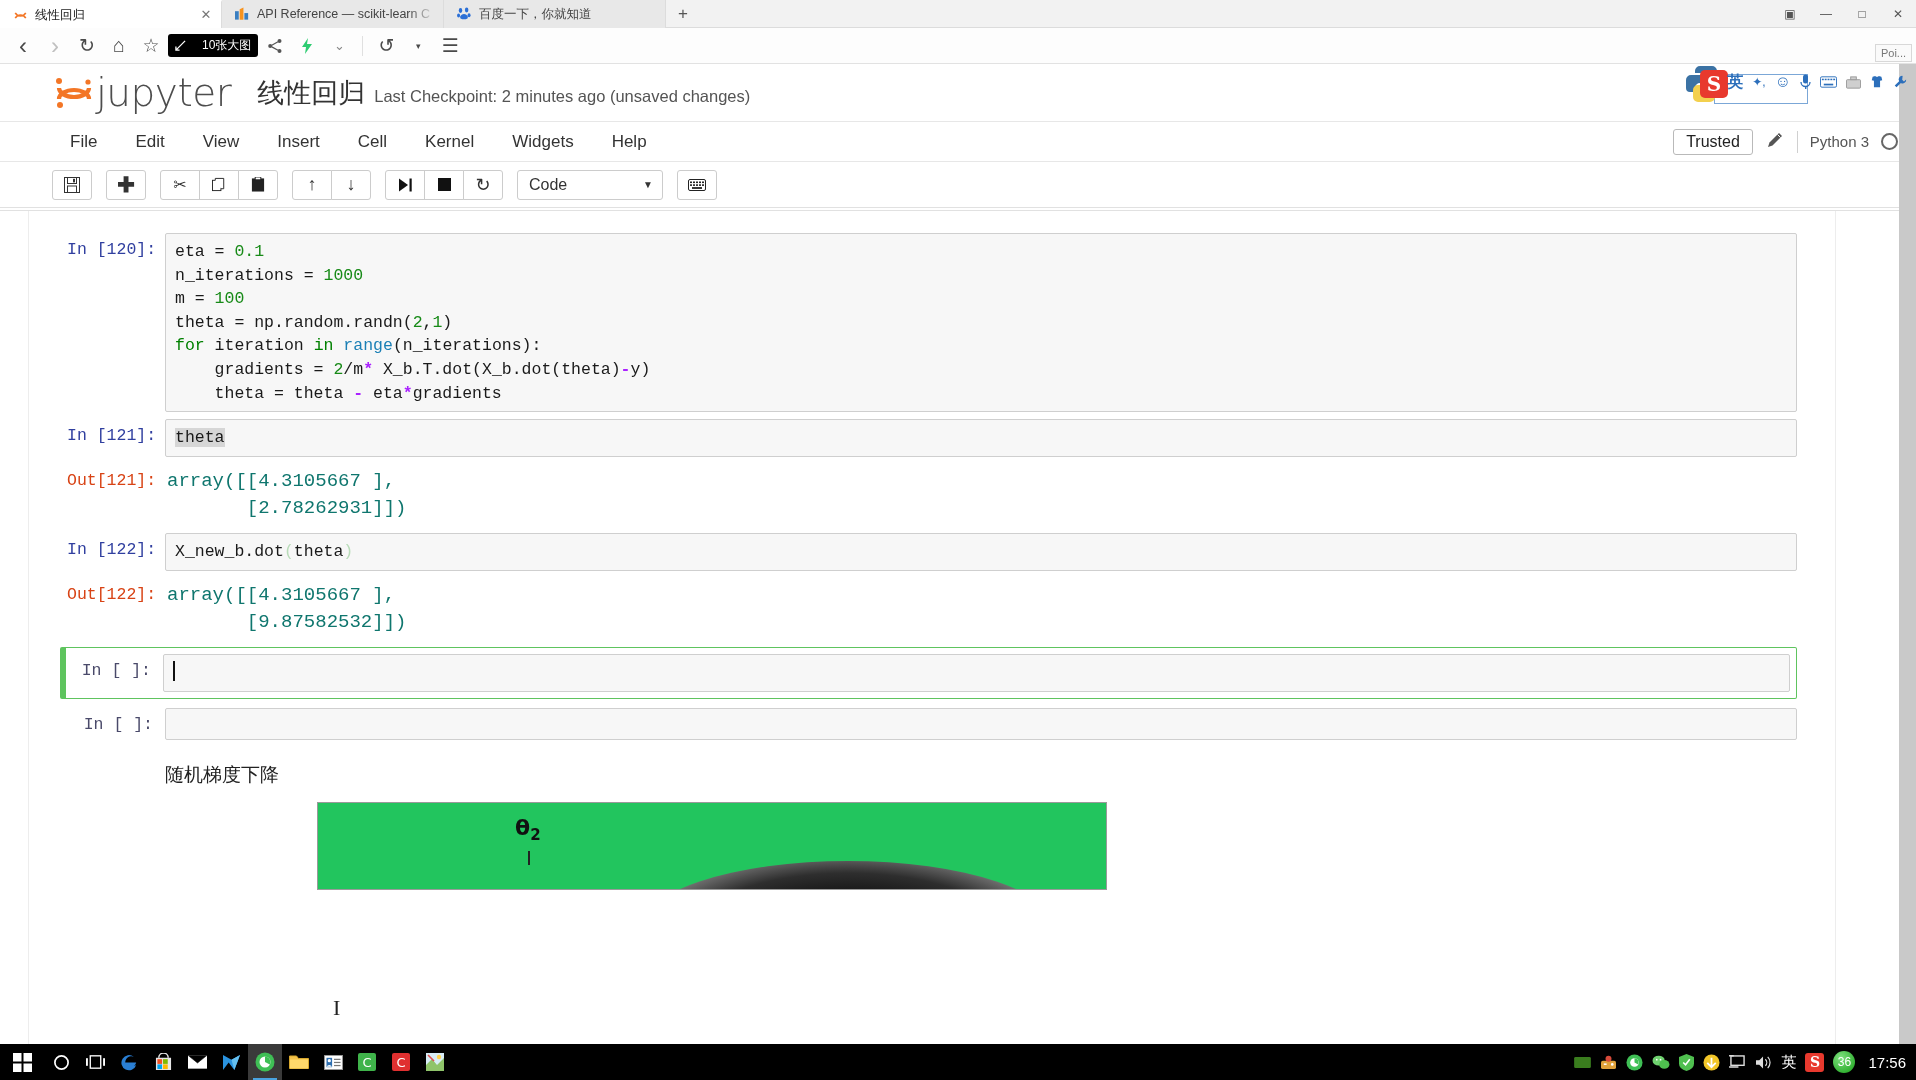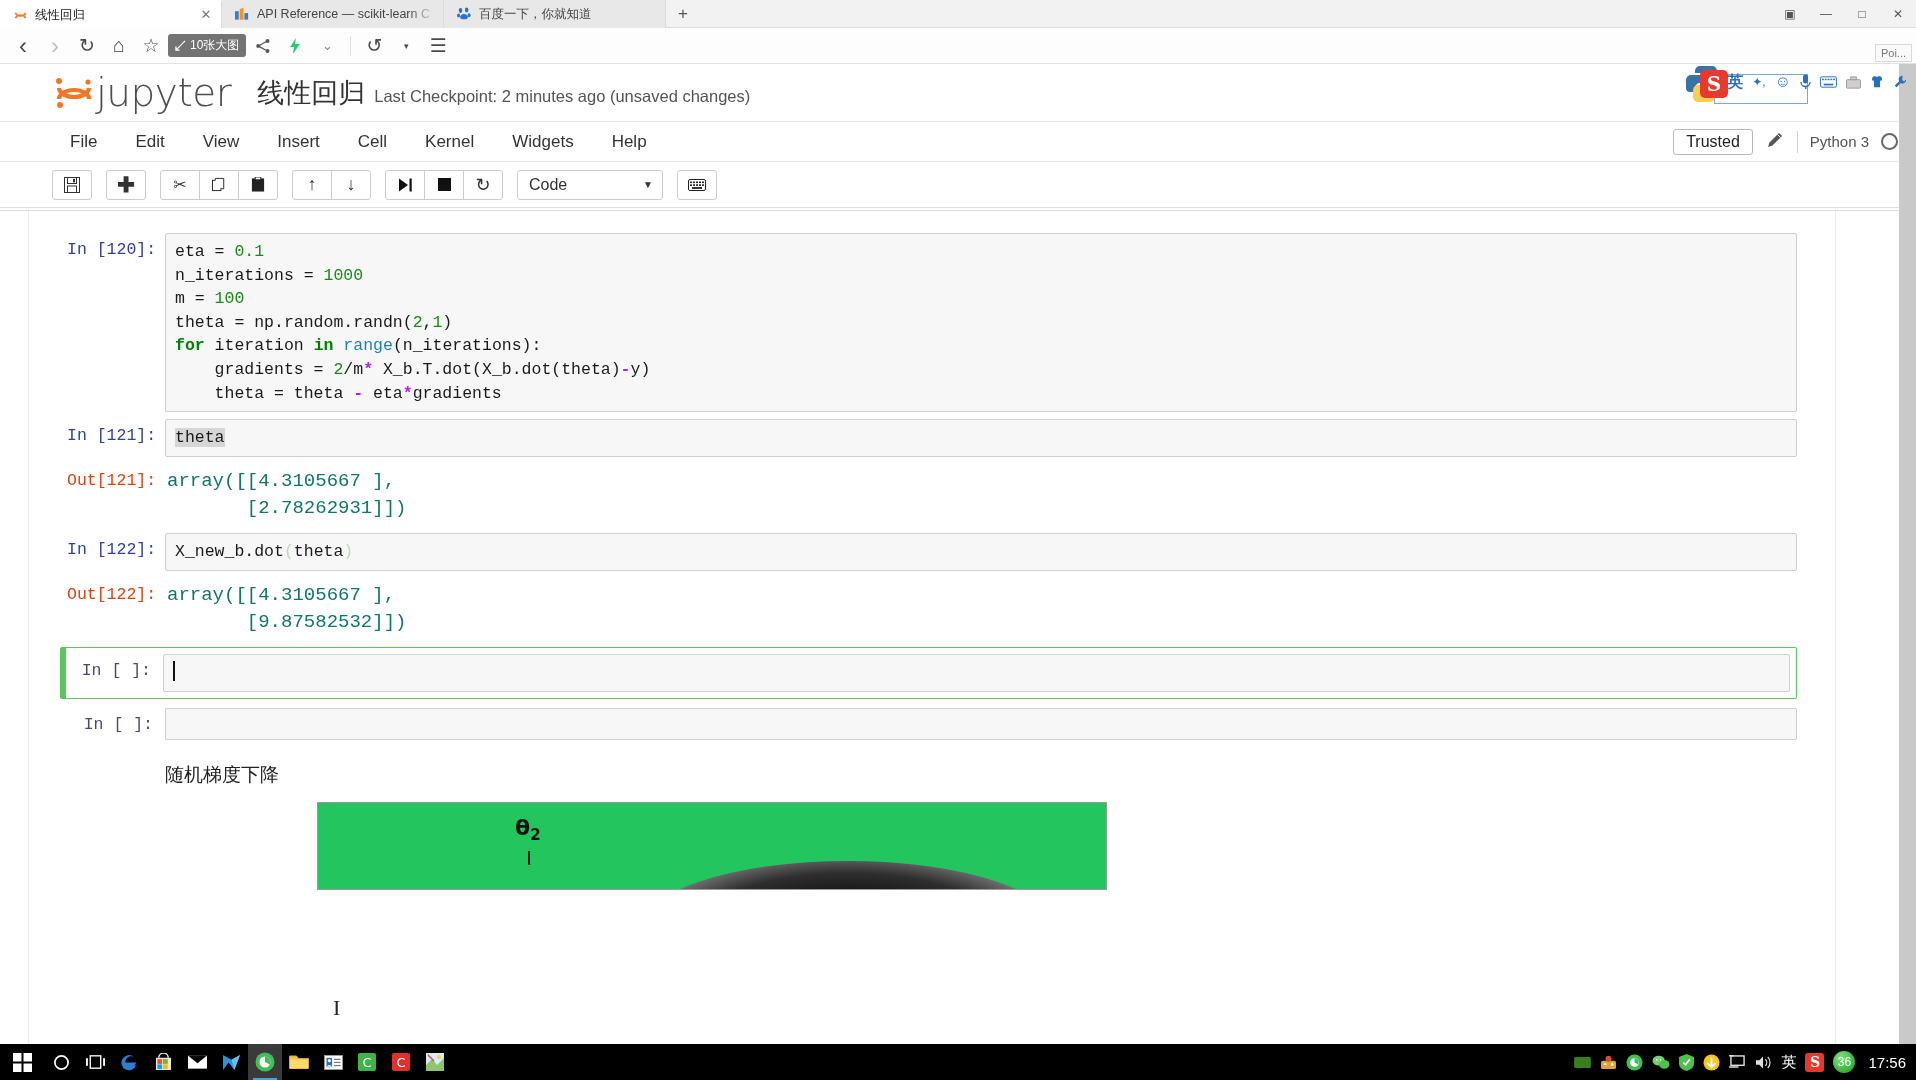--- a/index.html
+++ b/index.html
@@ -57,22 +57,22 @@
   .shield {
     width: 16px; height: 17px; flex:0 0 16px; background: #3ec46d;
     clip-path: polygon(50% 0,100% 18%,100% 62%,50% 100%,0 62%,0 18%);
     position: relative;
   }
   .shield::after {
     content:"+"; position:absolute; inset:0; color:#fff; font-size:13px;
     line-height:16px; text-align:center; font-weight:bold;
   }
   .badge-green {
-    background: #737373; color: #fff; font-size: 12px; padding: 3px 7px;
-    border-radius: 3px; display:flex; align-items:center; gap:4px; white-space:nowrap;
+    background: #000000; color: #fff; font-size: 12px; padding: 3px 7px;
+    border-radius: 3px; display:flex; align-items:center; gap:16px; white-space:nowrap;
   }
   .nav-sep { width:1px; height:20px; background:#e0e0e0; margin: 0 6px; }
 
   
   #jupyter-app {
     position: absolute; top: 64px; left: 0; right: 0; bottom: 36px;
     background: #ffffff; overflow: hidden;
   }
   .jp-header {
     height: 58px; display: flex; align-items: center; padding: 0 18px 0 52px;
@@ -142,21 +142,21 @@
   .input-area {
     flex: 1 1 auto; background: #f7f7f7; border: 1px solid #cfcfcf; border-radius: 2px;
     padding: 6px 9px; font-family: "Liberation Mono", monospace; font-size: 16.5px;
     line-height: 1.43; color: #1a1a1a; white-space: pre; overflow: hidden;
     min-height: 32px;
   }
   .out-area {
     flex: 1 1 auto; padding: 4px 2px; font-family: Liberation Mono, monospace;
     font-size: 19px; line-height: 1.43; color: #0f766e; white-space: pre;
   }
-  .tok-kw { color: #008000; font-weight: bold; }
+  .tok-kw { color: #008000; font-weight: normal; }
   .tok-num { color: #178a17; }
   .tok-op { color: #AA22FF; font-weight: bold; }
   .tok-fn { color: #1a7fb5; }
   .tok-punct { color: #b9dcb9; }
   .selhl { background: #d6d6d6; }
 
   .cell.selected {
     border: 1px solid #5ec45e; border-left: 6px solid #5ec45e; border-radius: 2px;
     background: #fff; padding: 6px 6px 6px 0; margin-left: -7px; margin-bottom: 9px;
   }

